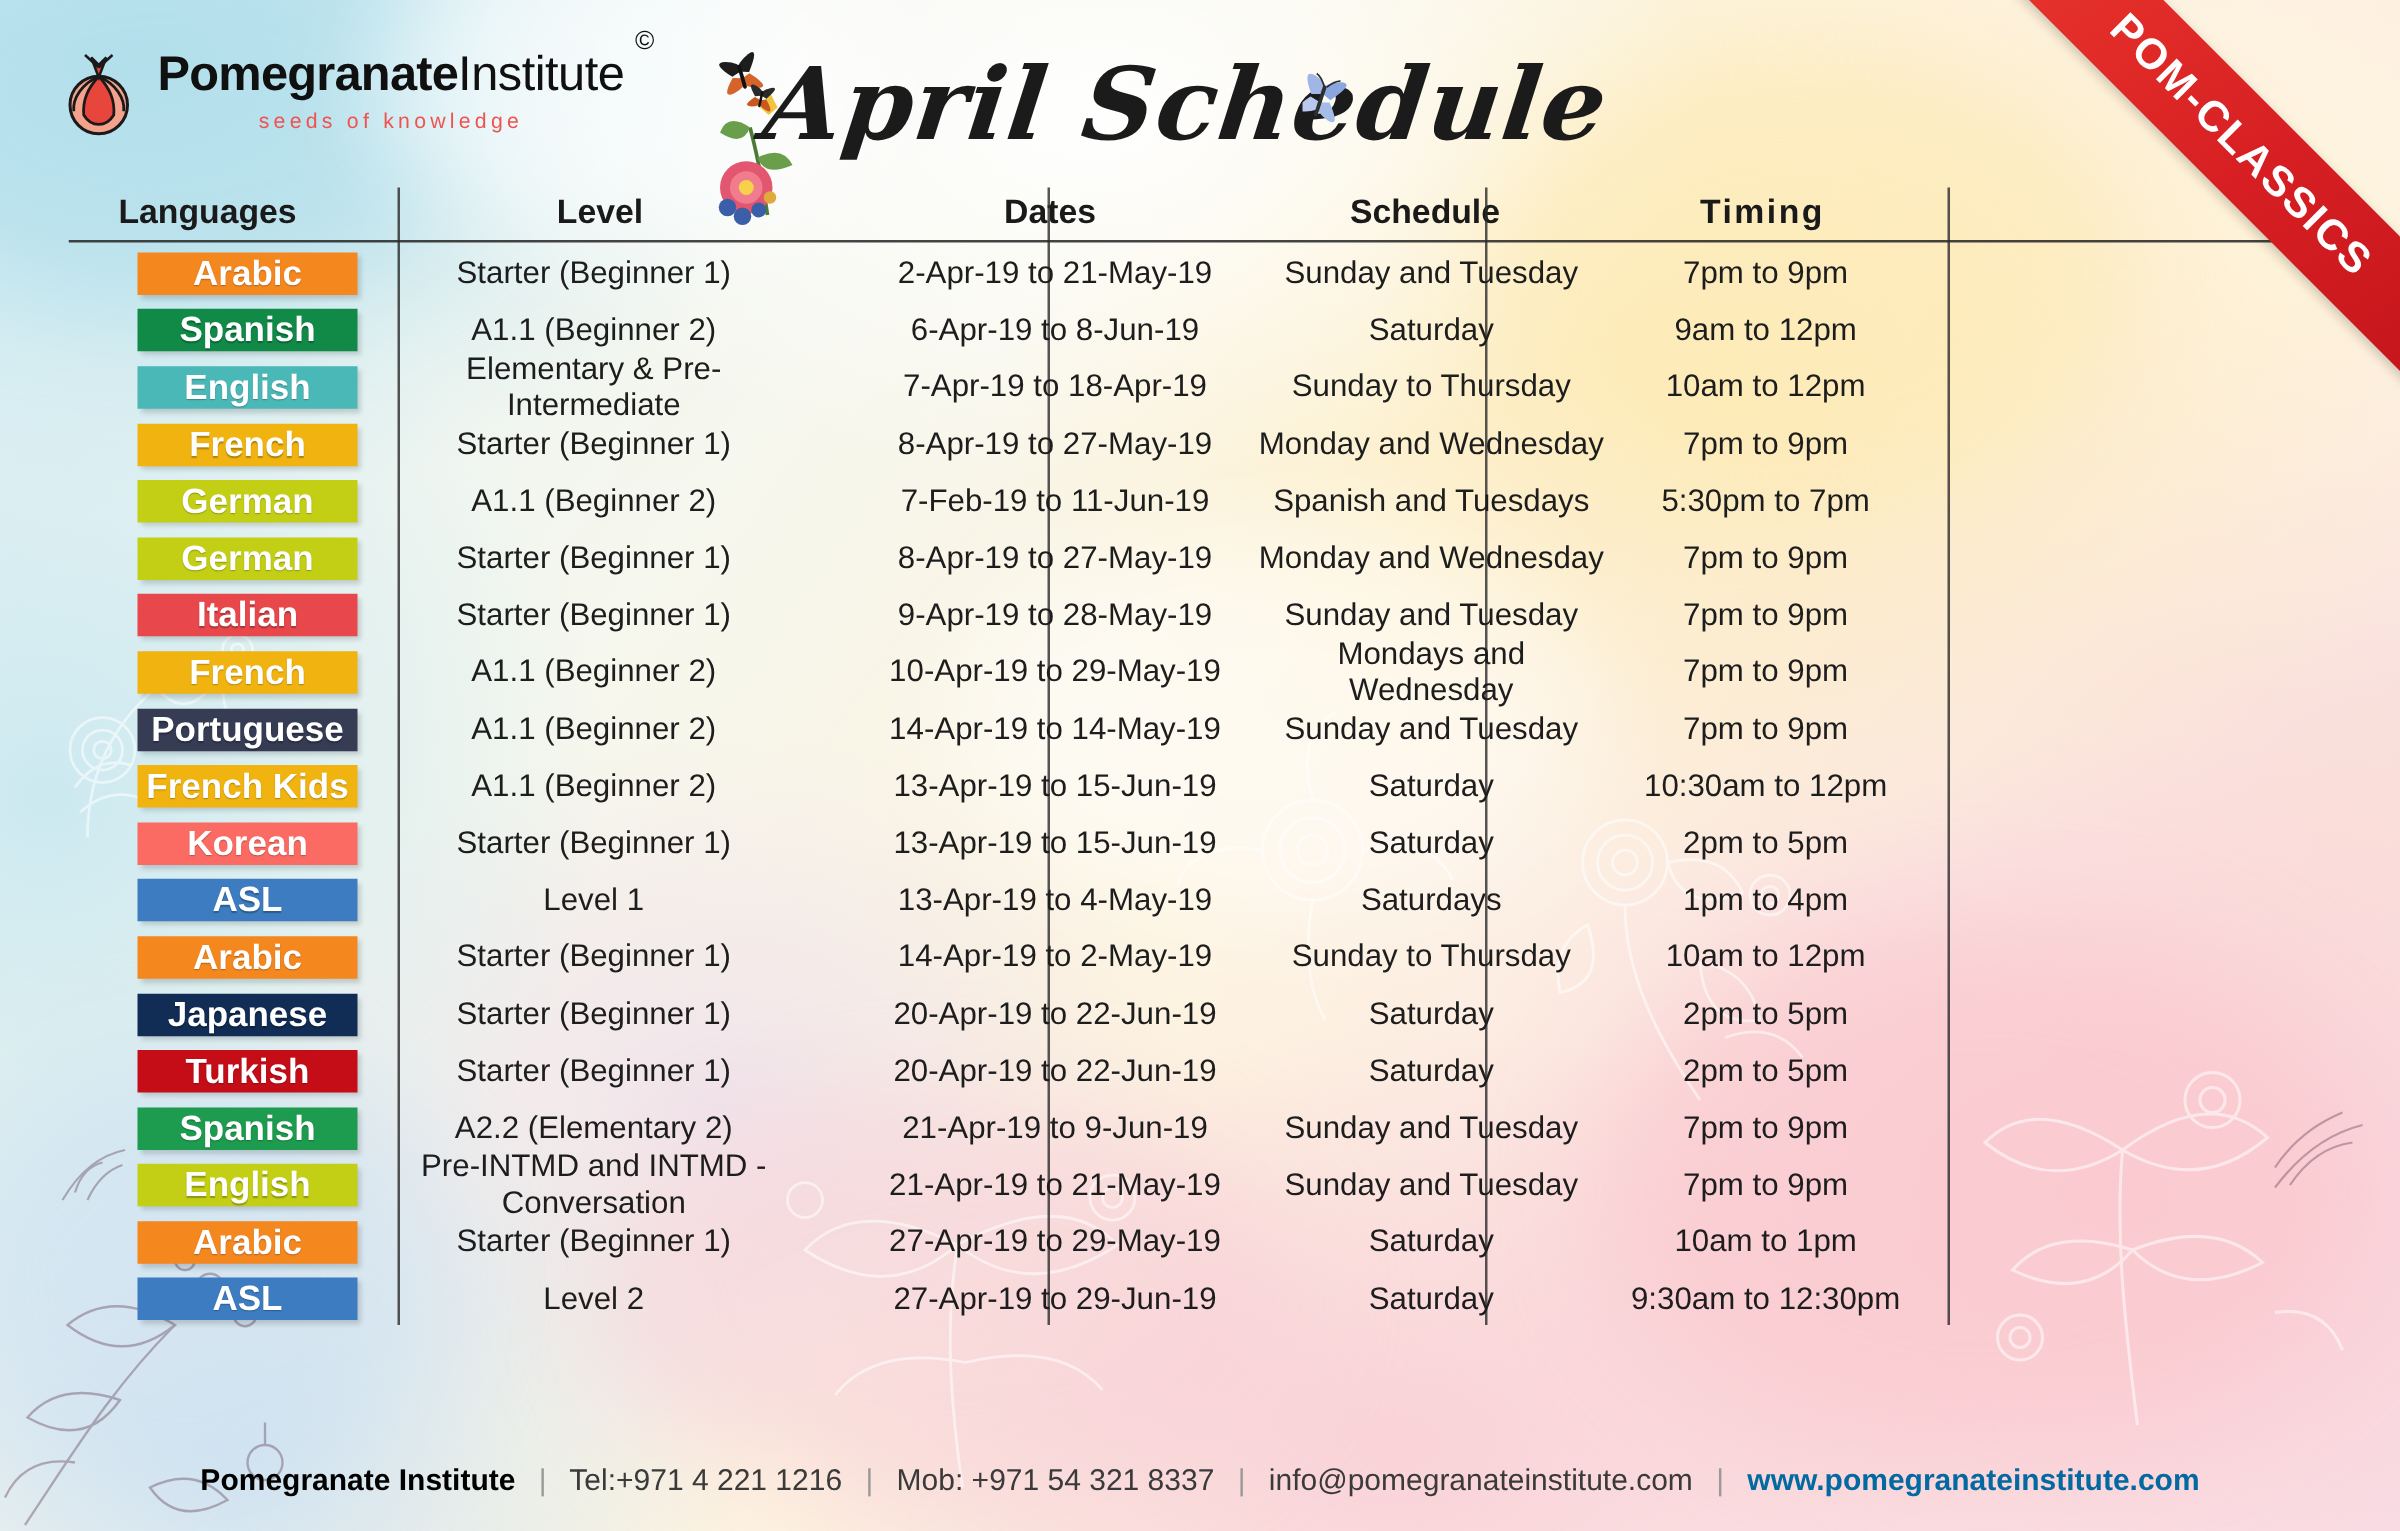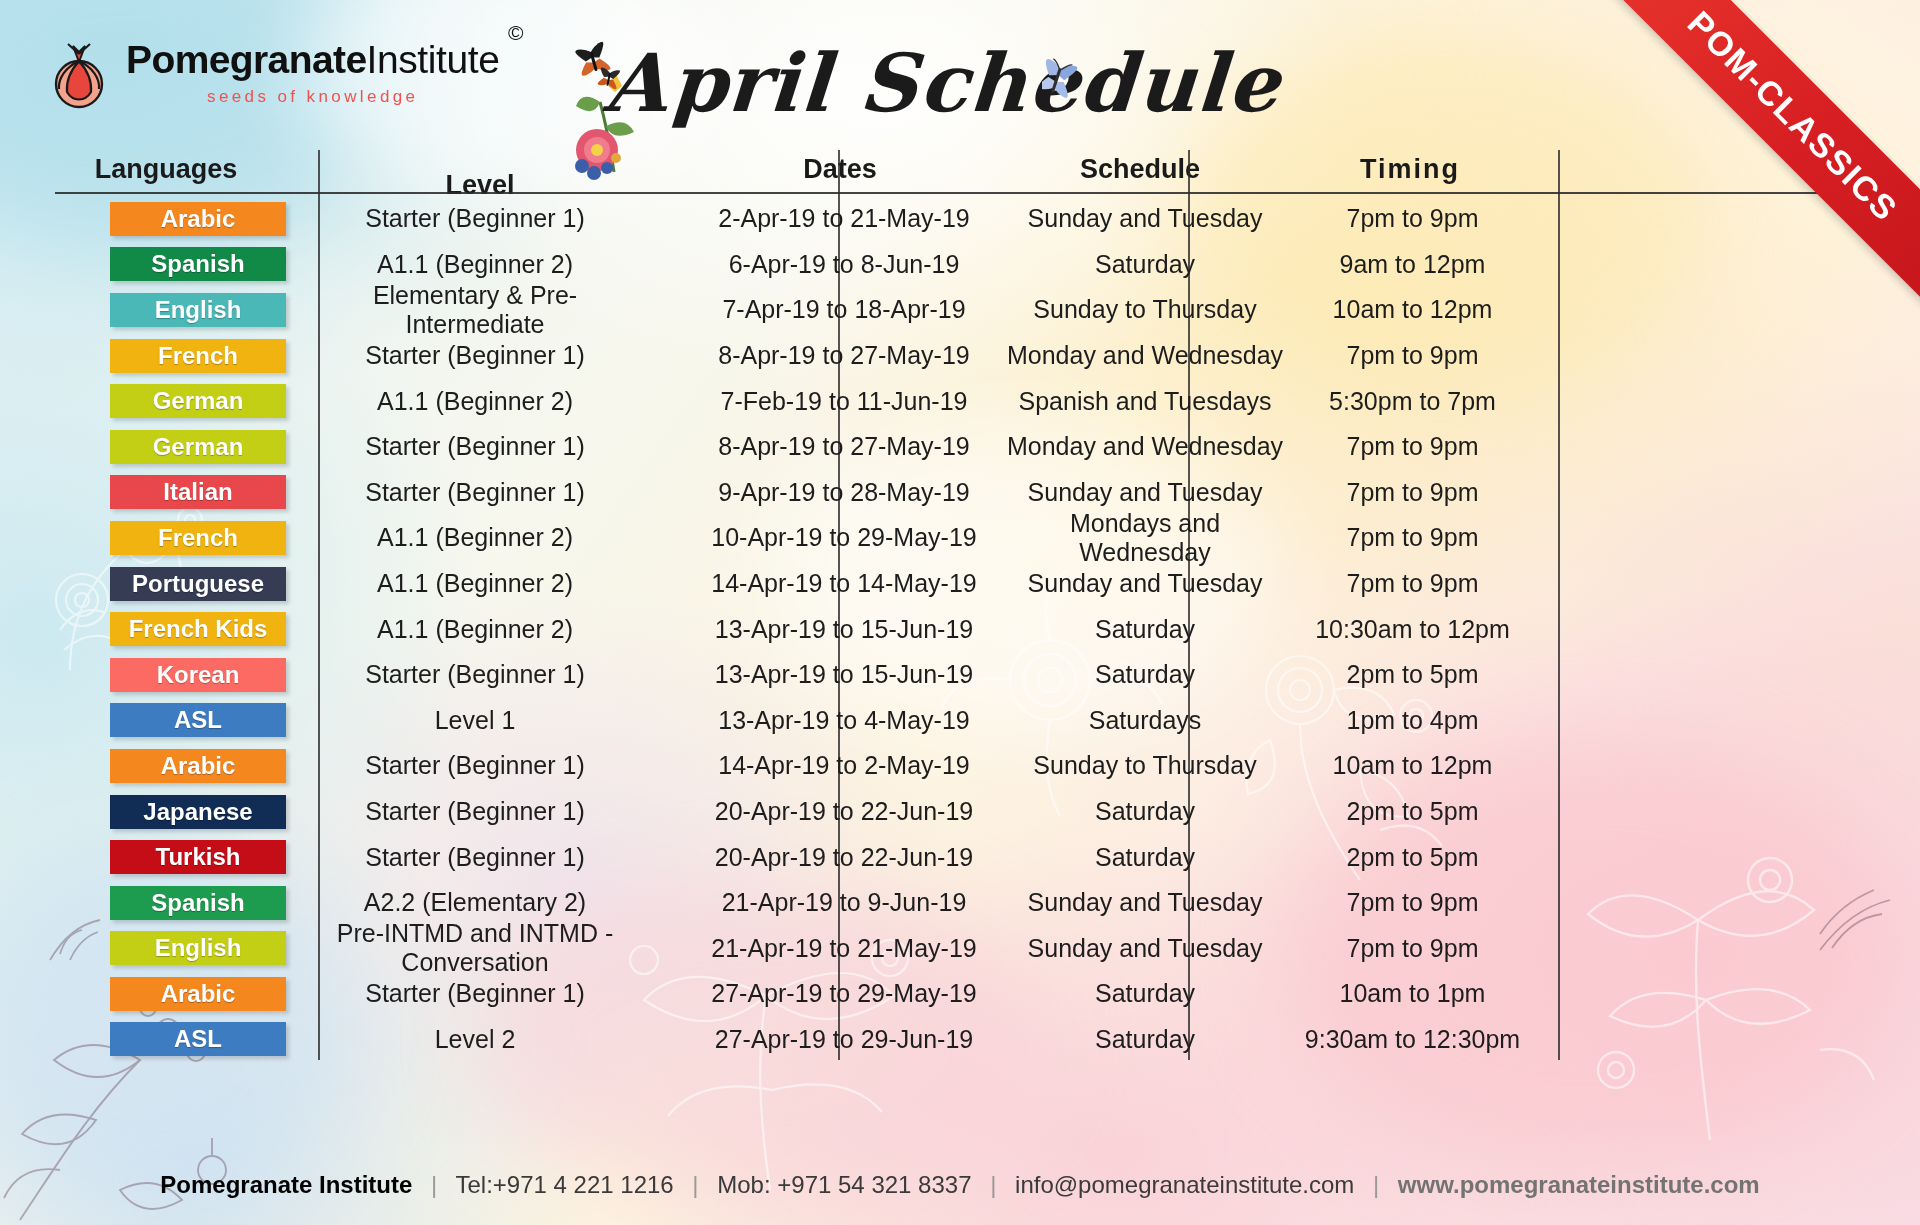--- a/index.html
+++ b/index.html
@@ -83,21 +83,21 @@
   
   .table { position:absolute; left:0; top:196px; right:0; z-index:15; }
   .thead, .trow { display:flex; align-items:center; }
 
   .col-head {
     position:absolute; top:-42px;
     font-size:27px; font-weight:bold; color:#1a1a1a;
     text-align:center;
   }
   .ch-lang  { left:76px;   width:180px; }
-  .ch-level { left:330px;  width:300px;margin-top:16px; }
+  .ch-level { left:330px;  width:300px; }
   .ch-dates { left:690px;  width:300px; }
   .ch-sched { left:1000px; width:280px; }
   .ch-timing{ left:1290px; width:240px; letter-spacing:2px;}
 
   .hrule {
     position:absolute; left:55px; right:42px; top:-4px;
     height:2px; background:#2a2a2a; opacity:.88;
   }
   .vrule {
     position:absolute; top:-46px; width:2px;
@@ -108,33 +108,33 @@
 
   .cell { font-size:25px; color:#1d1d1d; text-align:center; }
   .c-lang  { position:absolute; left:110px; width:176px; }
   .c-level { position:absolute; left:315px; width:320px; }
   .c-dates { position:absolute; left:688px; width:312px; }
   .c-sched { position:absolute; left:1005px; width:280px; }
   .c-timing{ position:absolute; left:1290px; width:245px; }
 
   .badge {
     display:block; width:176px; height:34px; line-height:34px;
-    text-align:center; color:#fff; font-weight:bold; font-size:24px;
+    text-align:center; color:#fff; font-weight:bold; font-size:28px;
     box-shadow:3px 3px 4px rgba(0,0,0,0.16);
     text-shadow:0 1px 1px rgba(0,0,0,0.28);
   }
 
   
   .footer {
     position:absolute; left:0; right:0; bottom:26px;
     text-align:center; font-size:24px; color:#3a3a3a; z-index:20;
     white-space:nowrap;
   }
   .footer .brand { color:#000000; font-weight:bold; }
-  .footer .site  { color:#737373; font-weight:bold; }
+  .footer .site  { color:#0369a1; font-weight:bold; }
   .footer .sep   { color:#9a9a9a; padding:0 12px; }
 </style>
 </head>
 <body>
 
 <div class="bg">
   <div class="bg-base"></div>
   <div class="blob" style="left:-120px;top:-80px;width:520px;height:330px;background:rgba(168,219,233,0.55);"></div>
   <div class="blob" style="left:300px;top:-60px;width:420px;height:260px;background:rgba(255,255,255,0.65);"></div>
   <div class="blob" style="left:1180px;top:40px;width:520px;height:360px;background:rgba(253,233,176,0.55);"></div>

